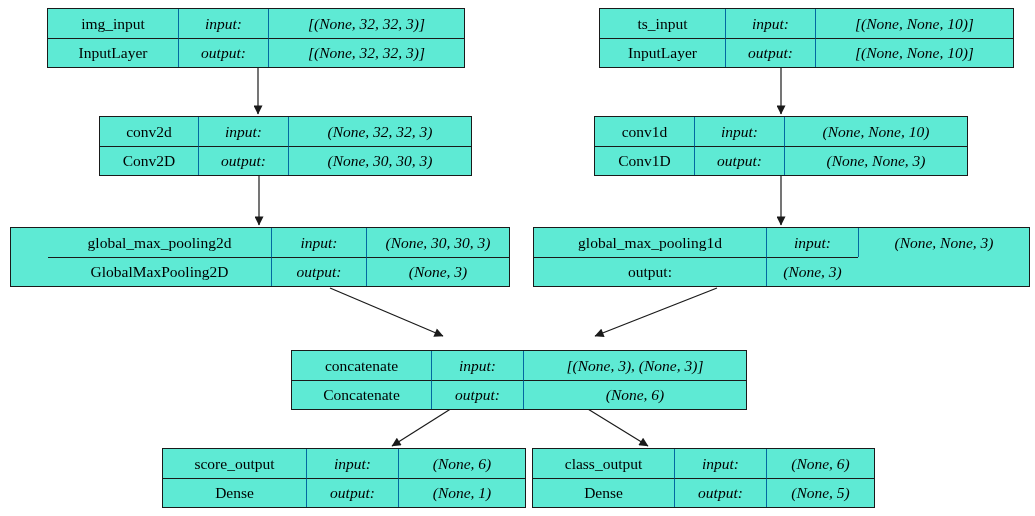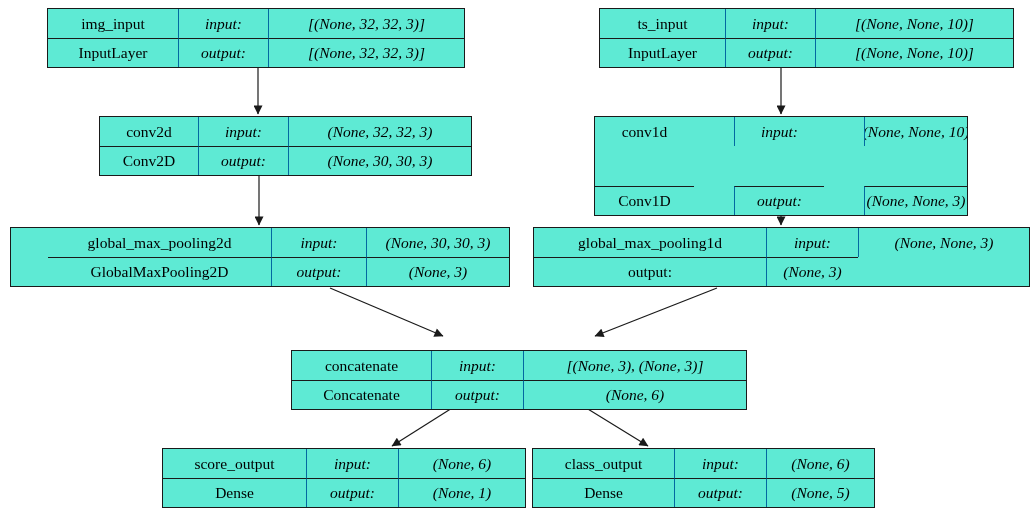--- a/index.html
+++ b/index.html
@@ -34,21 +34,21 @@
   }
   
   .cell:not(:nth-child(3n+1)) { border-left: 1px solid #0369a1; font-style: italic; }
   
   .cell:nth-child(n+4) { border-top: 1px solid #1a1a1a; }
 
   
   .n-img-input  { left: 47px;  top: 8px;   width: 418px; grid-template-columns: 130px 90px 1fr; }
   .n-ts-input   { left: 575px; top: 8px;   width: 415px; grid-template-columns: 125px 90px 1fr; margin-left: 24px; }
   .n-conv2d     { left: 72px;  top: 116px; width: 373px; grid-template-columns: 98px  90px 1fr; margin-left: 27px; }
-  .n-conv1d     { left: 594px; top: 116px; width: 374px; grid-template-columns: 99px  90px 1fr; gap: 40px; }
+  .n-conv1d     { left: 594px; top: 116px; width: 374px; grid-template-columns: 99px  90px 1fr; }
   .n-gmp2d      { left: 10px;  top: 227px; width: 500px; grid-template-columns: 223px 95px 1fr; padding-left: 37px; }
   .n-gmp1d      { left: 533px; top: 227px; width: 497px; grid-template-columns: 232px 92px 1fr; }
   .n-concat     { left: 291px; top: 350px; width: 456px; grid-template-columns: 139px 92px 1fr; }
   .n-score      { left: 162px; top: 448px; width: 364px; grid-template-columns: 143px 92px 1fr; }
   .n-class      { left: 532px; top: 448px; width: 343px; grid-template-columns: 141px 92px 1fr; }
 </style>
 </head>
 <body>
 
 <div id="canvas">

